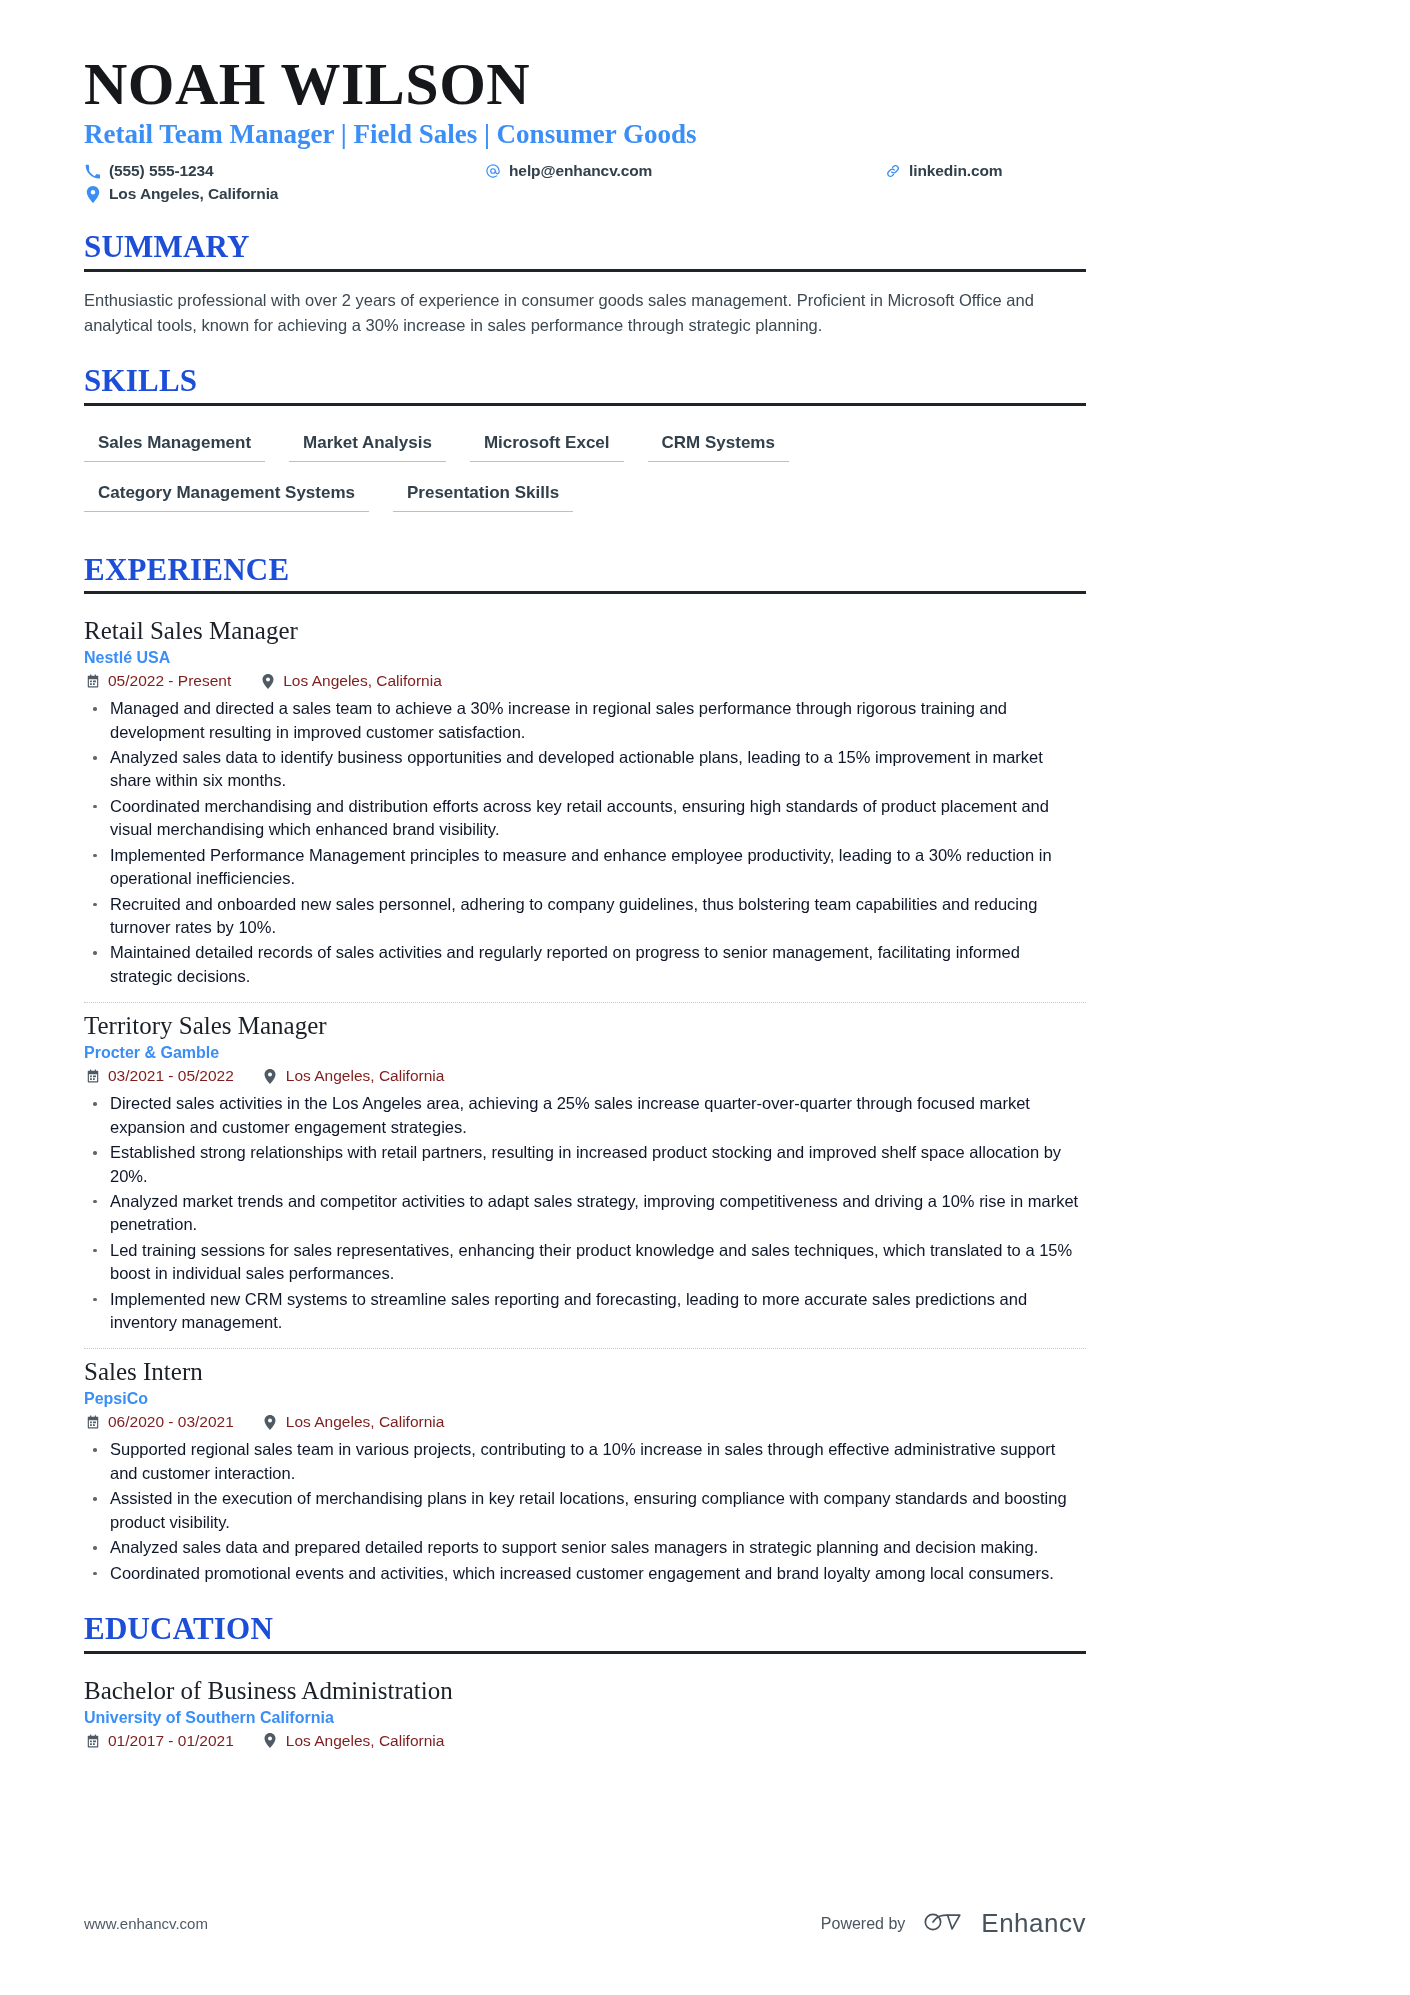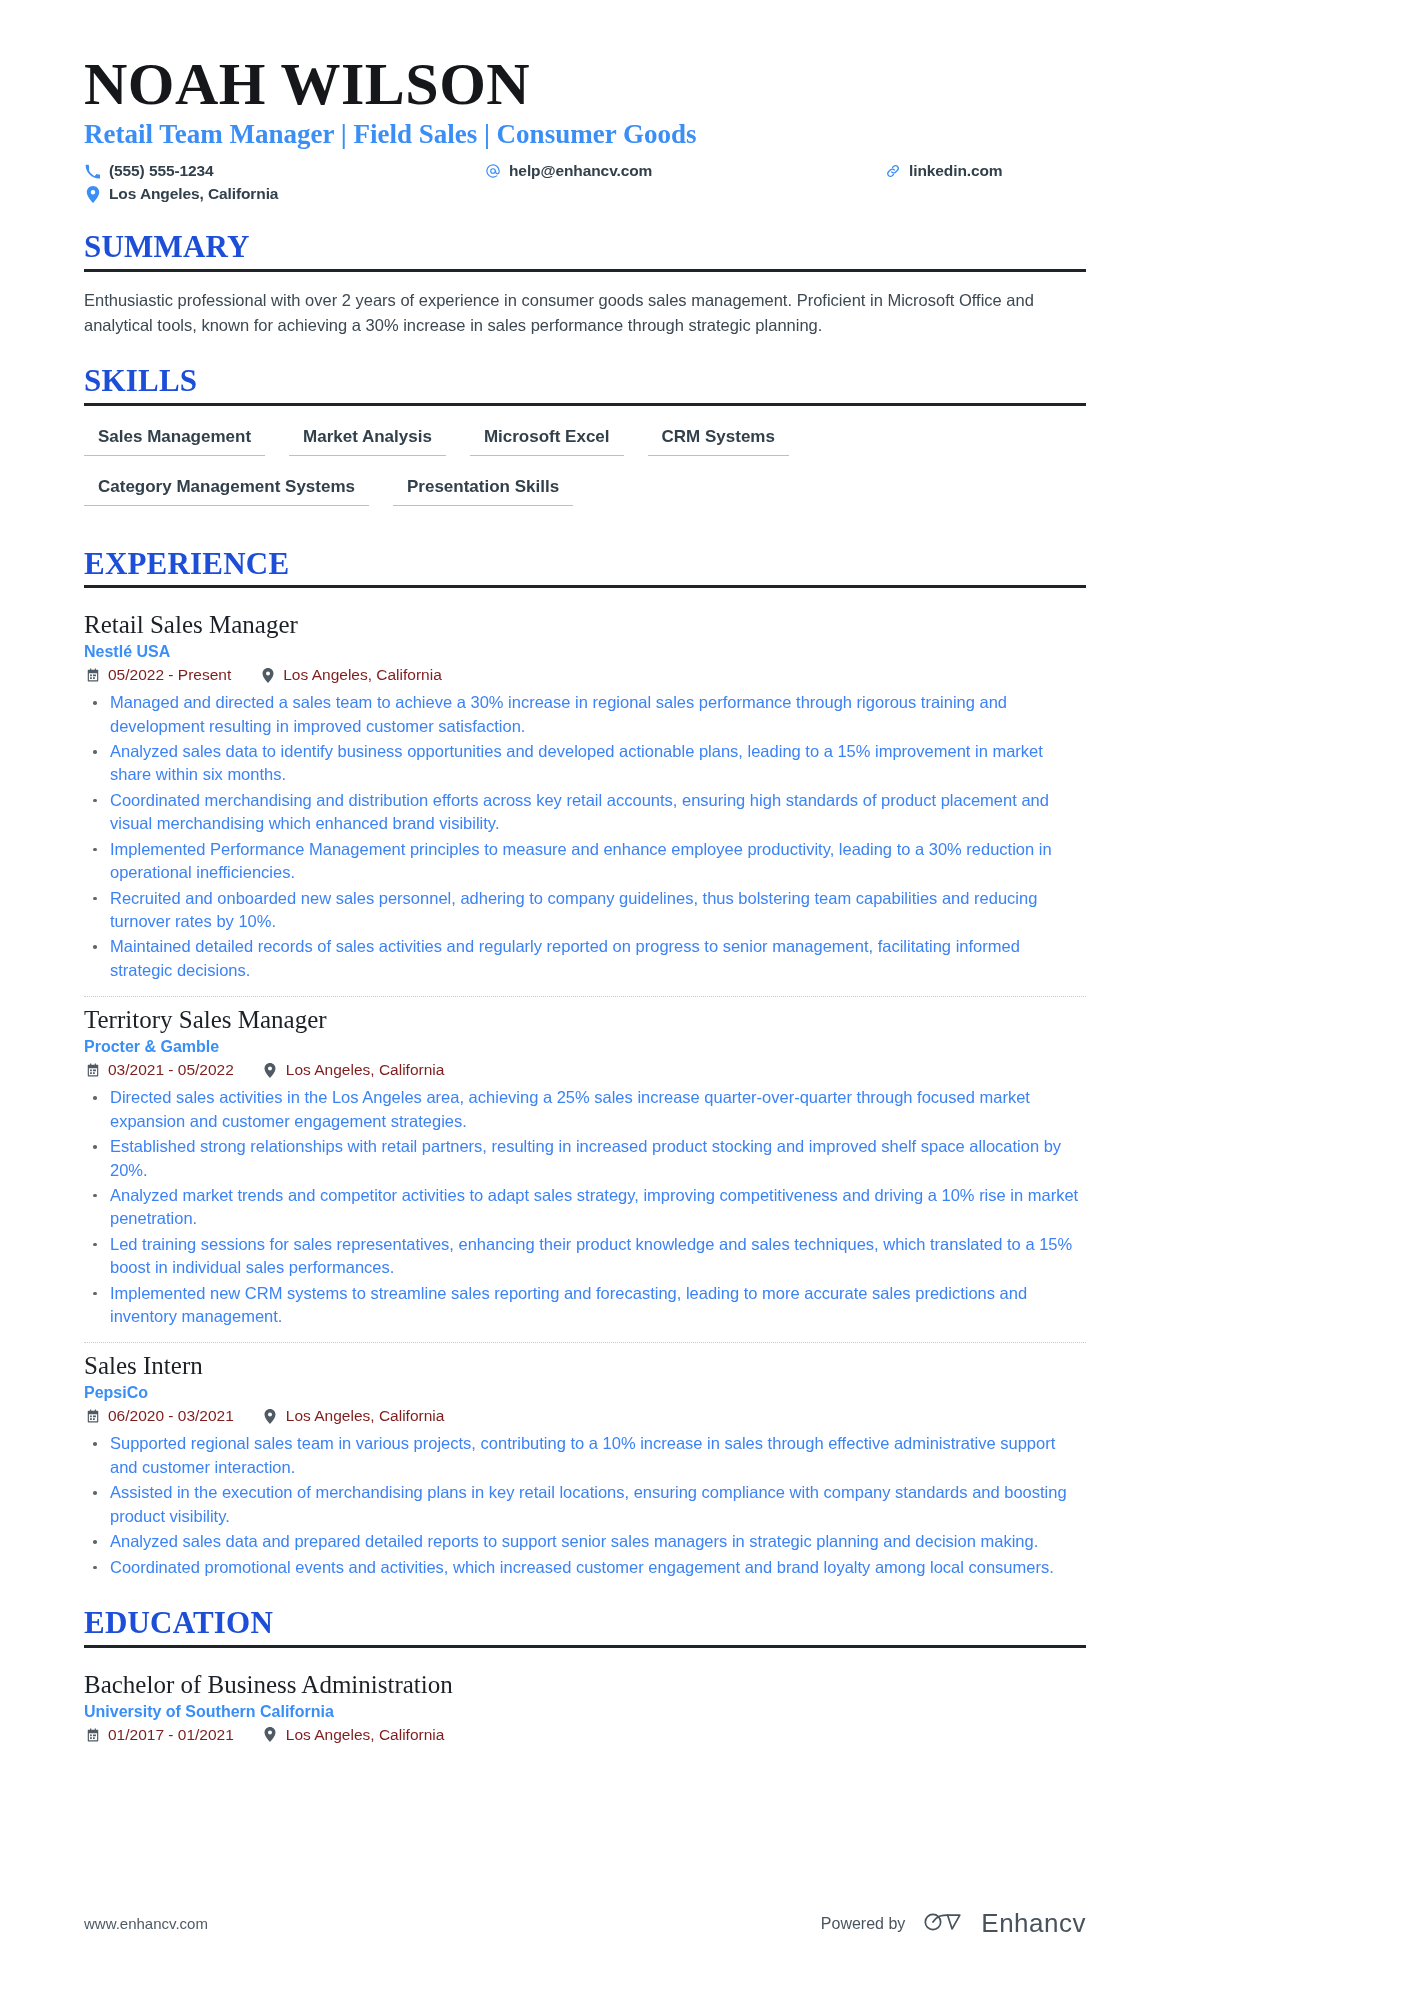--- a/index.html
+++ b/index.html
@@ -100,21 +100,21 @@
     line-height: 1.48;
     color: #3c4852;
     max-width: 1195px;
   }
 
   
   .skills {
     display: flex;
     flex-wrap: wrap;
     gap: 0px 24px;
-    margin-top: 14px;
+    margin-top: 20px;
   }
   .skill {
     font-size: 17px;
     font-weight: bold;
     color: #32404b;
     padding: 7px 14px 8px 14px;
     border-bottom: 1.6px solid #b9c0c6;
     margin-bottom: 14px;
     white-space: nowrap;
   }
@@ -156,21 +156,21 @@
   ul.bullets {
     list-style: none;
     margin: 0;
     padding: 0;
   }
   ul.bullets li {
     position: relative;
     padding-left: 26px;
     font-size: 16.5px;
     line-height: 1.42;
-    color: #3b82f6;
+    color: #0f172a;
     margin-bottom: 2px;
     max-width: 1240px;
   }
   ul.bullets li:before {
     content: "";
     position: absolute;
     left: 9px;
     top: 10px;
     width: 3.5px;
     height: 3.5px;

